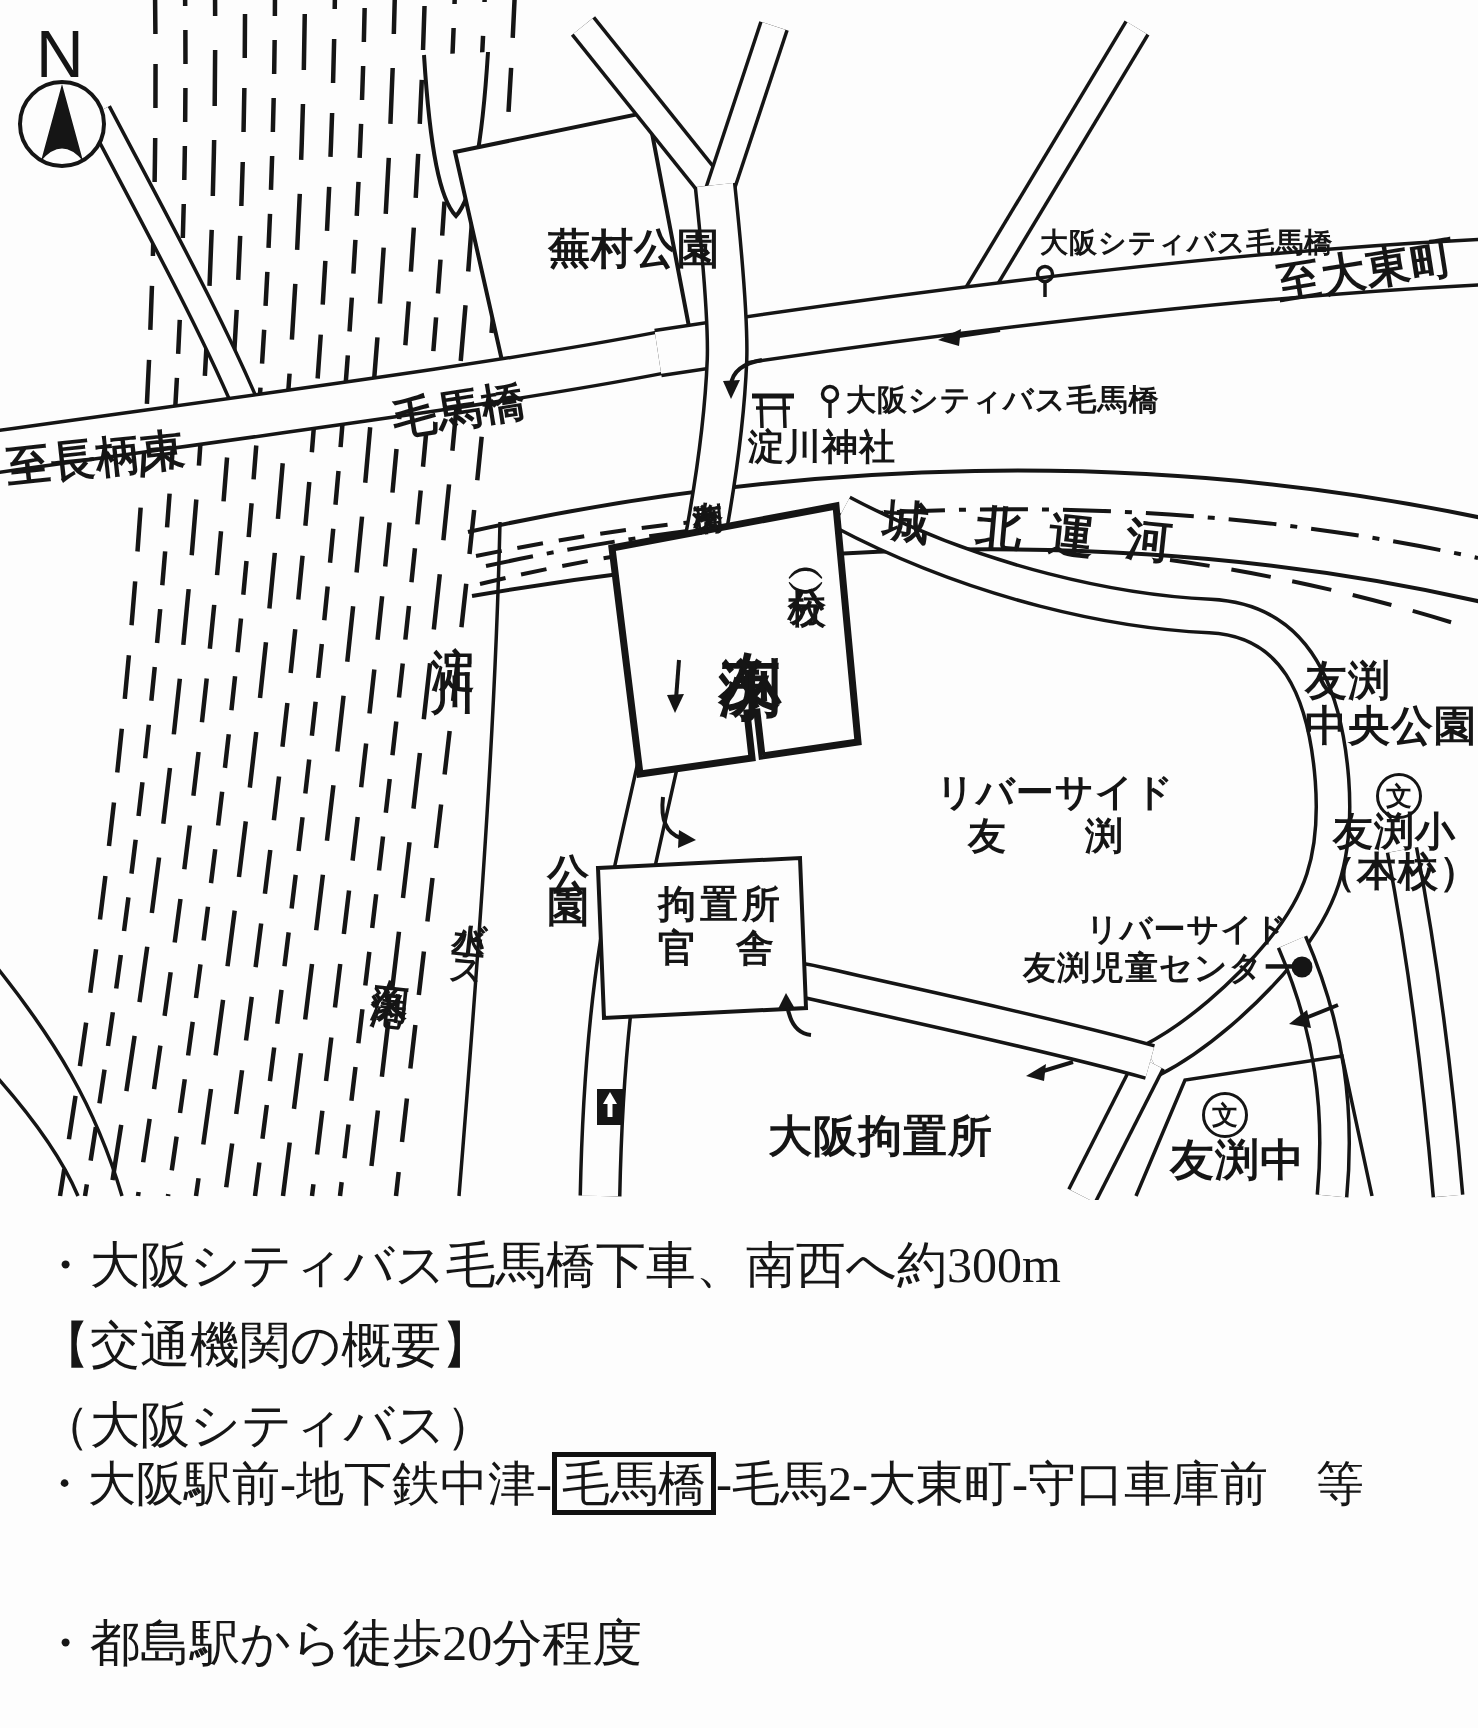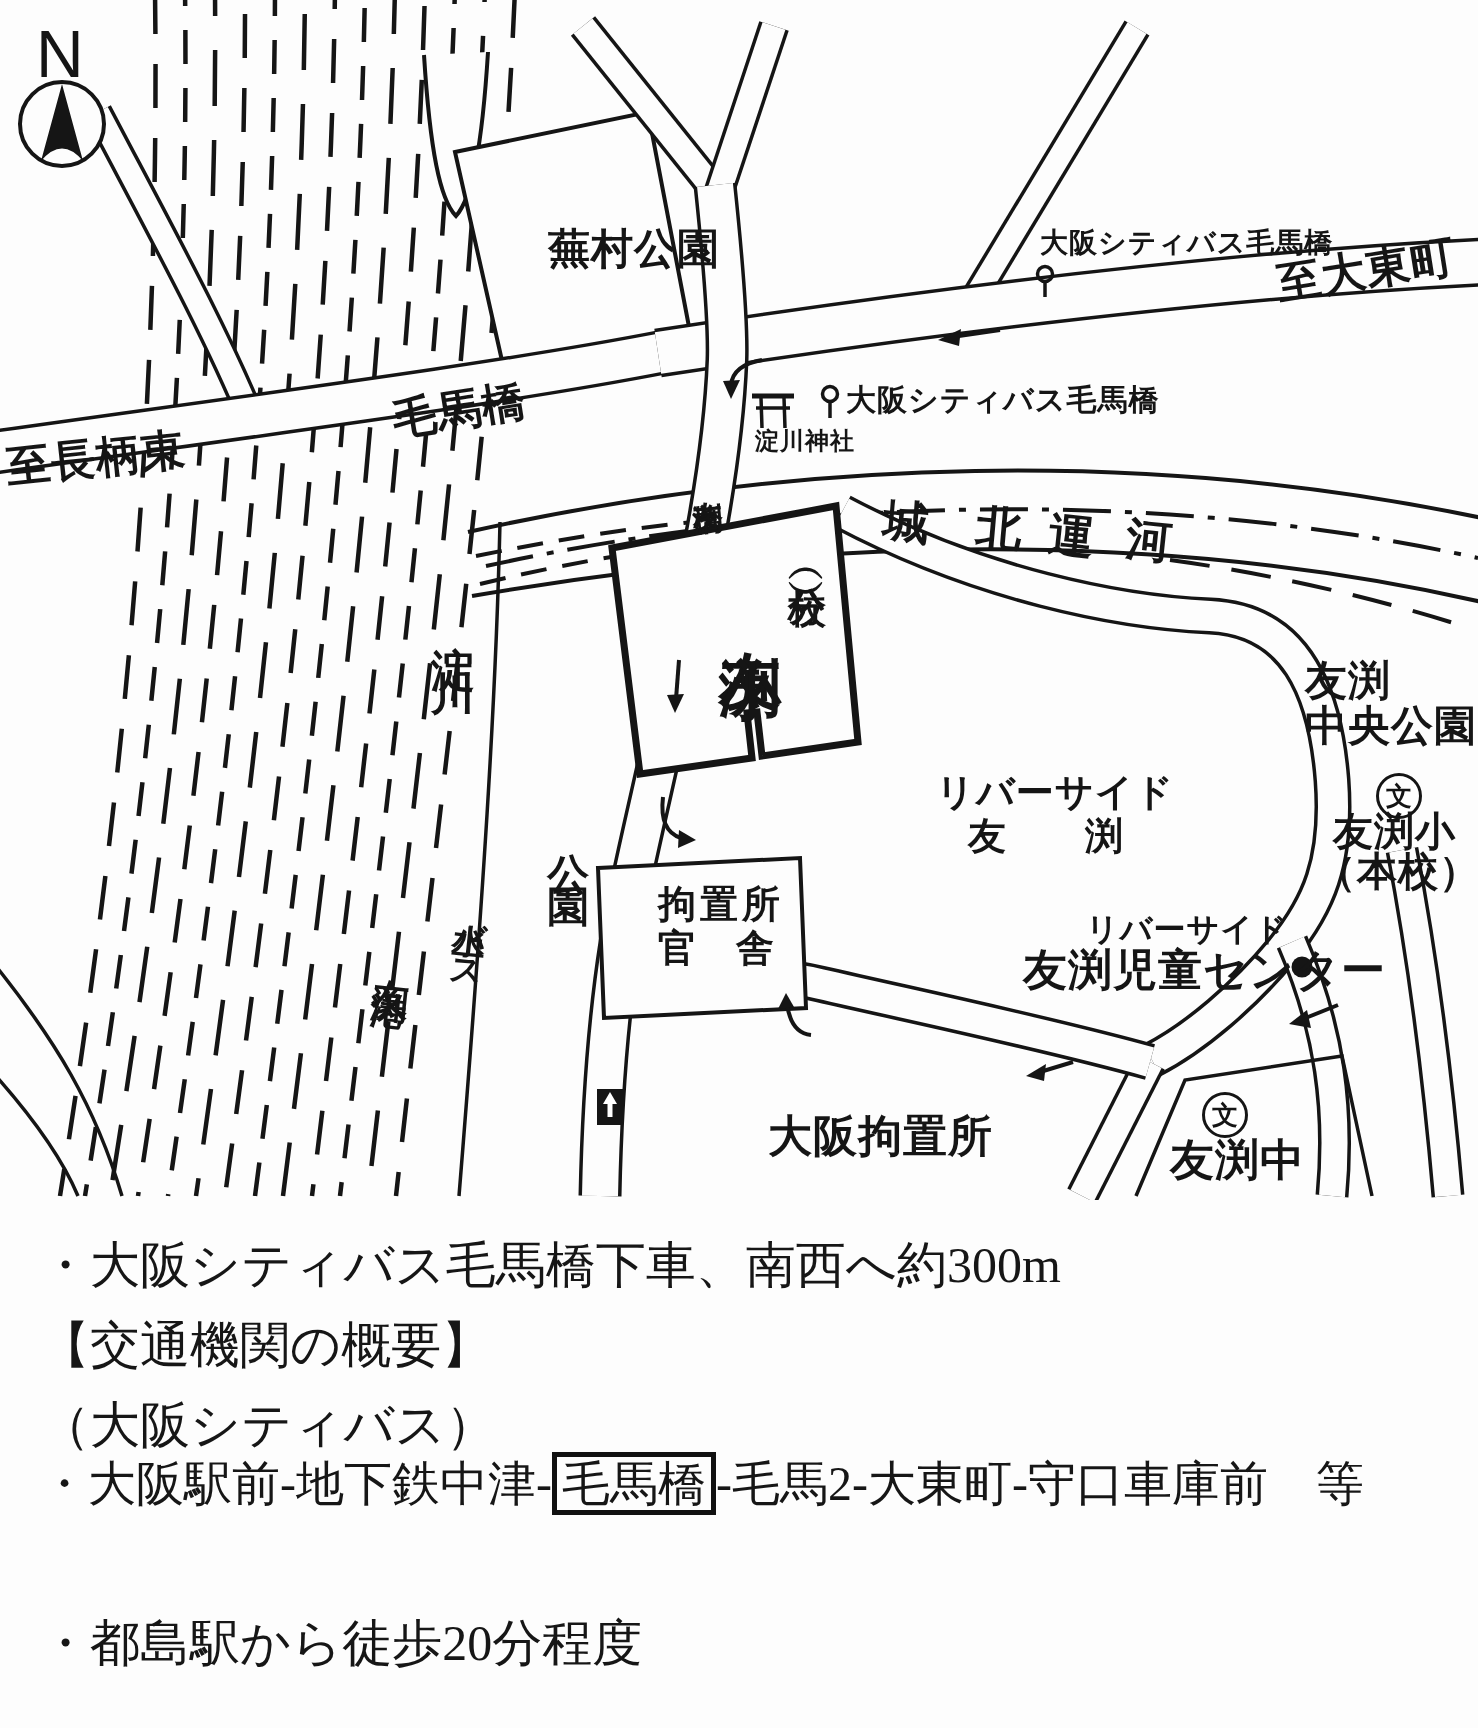--- a/index.html
+++ b/index.html
@@ -146,21 +146,21 @@
   </svg>
 
   <div class="n-letter" style="left:36px;top:16px;">N</div>
 
   <div class="lbl" style="left:548px;top:226px;font-size:42px;">蕪村公園</div>
   <div class="lbl" style="left:1040px;top:228px;font-size:28px;">大阪シティバス毛馬橋</div>
   <div class="lbl" style="left:1276px;top:246px;font-size:44px;transform:rotate(-9deg);">至大東町</div>
   <div class="lbl" style="left:392px;top:386px;font-size:44px;transform:rotate(-9deg);">毛馬橋</div>
   <div class="lbl" style="left:6px;top:434px;font-size:44px;transform:rotate(-6deg);">至長柄東</div>
   <div class="lbl" style="left:846px;top:384px;font-size:30px;">大阪シティバス毛馬橋</div>
-  <div class="lbl" style="left:748px;top:428px;font-size:24px;margin-left:7px;">淀川神社</div>
+  <div class="lbl" style="left:748px;top:428px;font-size:36px;">淀川神社</div>
 
   <div class="lbl" style="left:883px;top:498px;font-size:46px;transform:rotate(5deg);">城</div>
   <div class="lbl" style="left:976px;top:504px;font-size:46px;transform:rotate(5deg);">北</div>
   <div class="lbl" style="left:1048px;top:512px;font-size:46px;transform:rotate(6deg);">運</div>
   <div class="lbl" style="left:1126px;top:516px;font-size:46px;transform:rotate(6deg);">河</div>
 
   <div class="lbl v" style="left:688px;top:478px;font-size:30px;font-weight:700;transform:rotate(-5deg);">友渕橋</div>
 
   <div class="lbl v" style="left:786px;top:556px;font-size:38px;font-weight:800;">（分校）</div>
   <div class="lbl v" style="left:716px;top:602px;font-size:62px;font-weight:800;letter-spacing:4px;">友渕小</div>
@@ -171,21 +171,21 @@
   <div class="lbl" style="left:1305px;top:658px;font-size:42px;">友渕</div>
   <div class="lbl" style="left:1305px;top:703px;font-size:42px;">中央公園</div>
 
   <div class="schoolmark" style="left:1376px;top:773px;">
       <span>文</span>
     </div>
   <div class="lbl" style="left:1333px;top:810px;font-size:40px;">友渕小</div>
   <div class="lbl" style="left:1316px;top:850px;font-size:40px;">（本校）</div>
 
   <div class="lbl" style="left:1086px;top:912px;font-size:32px;">リバーサイド</div>
-  <div class="lbl" style="left:1023px;top:950px;font-size:44px;font-family:Liberation Mono, monospace;">友渕児童センター</div>
+  <div class="lbl" style="left:1023px;top:950px;font-size:33px;">友渕児童センター</div>
 
   <div class="lbl" style="left:658px;top:884px;font-size:38px;letter-spacing:4px;text-align:right;">拘置所</div>
   <div class="lbl" style="left:658px;top:928px;font-size:38px;">官　舎</div>
 
   <div class="lbl v" style="left:546px;top:820px;font-size:42px;letter-spacing:34px;">公園</div>
 
   <div class="lbl" style="left:768px;top:1112px;font-size:44px;">大阪拘置所</div>
 
   <div class="schoolmark" style="left:1202px;top:1092px;">
       <span>文</span>

